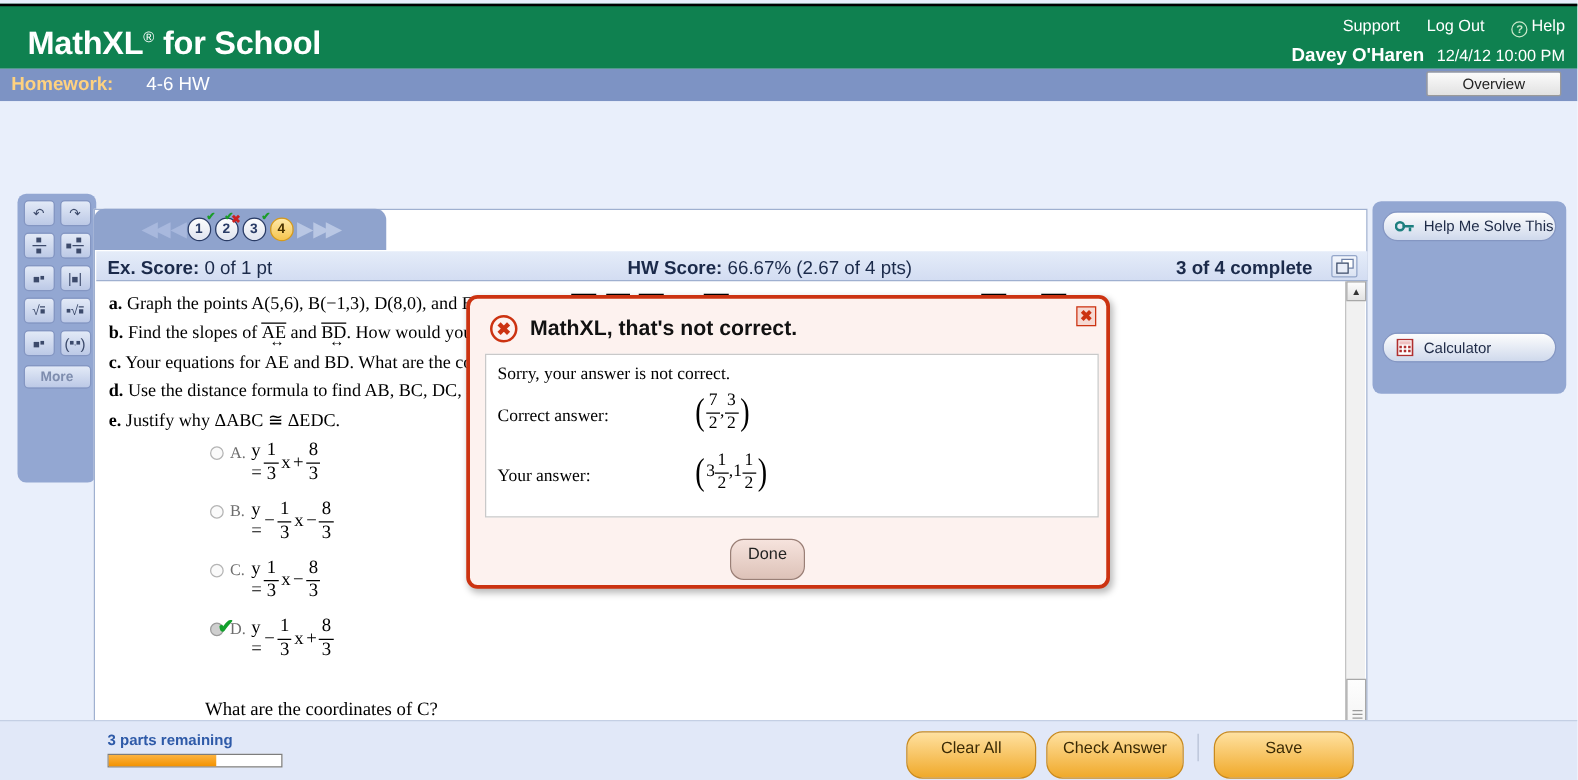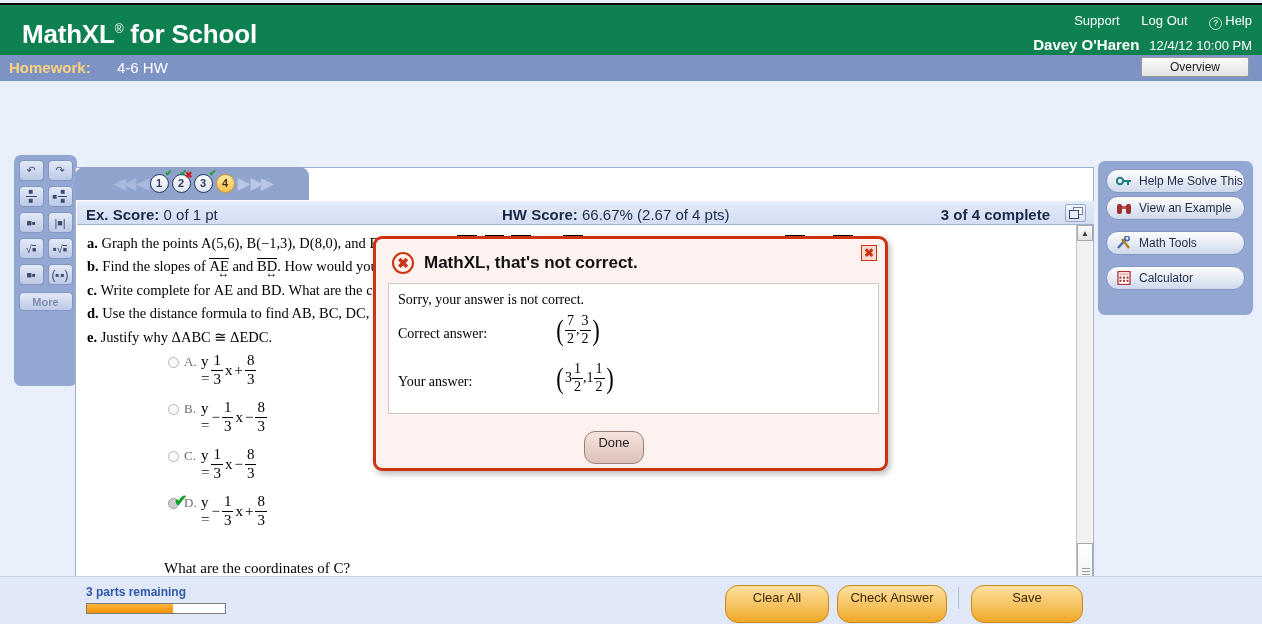--- a/index.html
+++ b/index.html
@@ -385,21 +385,21 @@
       <span class="cmp">3 of 4 complete</span>
       <div id="popout">
           <span class="sq1"></span>
           <span class="sq2"></span>
         </div>
     </div>
 
     <div id="qtext">
       <span class="part"><b>a.</b> <span>Graph the points A(5,6), B(−1,3), D(8,0), and E(2,−3). Draw </span><span class="ovl">AB</span>, <span class="ovl">AE</span>, <span class="ovl">BD</span>, and <span class="ovl">DE</span>. <span>Label point C, the intersection of </span><span class="ovl">AE</span> and <span class="ovl">BD</span>.</span>
       <span class="part"><b>b.</b> <span>Find the slopes of </span><span class="ovl">AE</span> and <span class="ovl">BD</span>. <span>How would you describe ∠ACB and ∠ECD?</span></span>
-      <span class="part"><b>c.</b> <span>Write complete for </span><span class="lineseg">AE</span> and <span class="lineseg">BD</span>. <span>What are the coordinates of C?</span></span>
+      <span class="part"><b>c.</b> <span>Your equations for </span><span class="lineseg">AE</span> and <span class="lineseg">BD</span>. <span>What are the coordinates of C?</span></span>
       <span class="part"><b>d.</b> <span>Use the distance formula to find AB, BC, DC, and DE.</span></span>
       <span class="part"><b>e.</b> <span>Justify why ΔABC ≅ ΔEDC.</span></span>
     </div>
 
     <div id="choices">
       <div class="choice">
         <span class="radio"></span>
         <span class="clabel">A.</span>
         <span class="cbody">
           <span>y =</span>
@@ -528,36 +528,20 @@
   <div id="exnum">4.6.26</div>
 
   <div id="tools">
     <div class="tbtn" style="top:8px">
       <span class="ticon"><svg width="16" height="14" viewBox="0 0 16 14">
             <circle cx="4" cy="7" r="3.2" fill="none" stroke="#1d7f7f" stroke-width="2"></circle>
             <rect x="6" y="6" width="9" height="2" fill="#1d7f7f"></rect>
             <rect x="11" y="8" width="2" height="3" fill="#1d7f7f"></rect>
           </svg></span>
       <span>Help Me Solve This</span>
-    </div>
-    <div class="tbtn" style="top:35px">
-      <span class="ticon"><svg width="16" height="14" viewBox="0 0 16 14">
-            <rect x="1" y="3" width="5" height="10" rx="2" fill="#a03030"></rect>
-            <rect x="10" y="3" width="5" height="10" rx="2" fill="#a03030"></rect>
-            <rect x="6" y="5" width="4" height="3" fill="#c45050"></rect>
-          </svg></span>
-      <span>View an Example</span>
-    </div>
-    <div class="tbtn" style="top:70px">
-      <span class="ticon"><svg width="16" height="14" viewBox="0 0 16 14">
-            <path d="M2 12 L10 3" stroke="#4a6aa8" stroke-width="2.4"></path>
-            <path d="M13 12 L6 3" stroke="#b08020" stroke-width="2.4"></path>
-            <circle cx="11" cy="2.5" r="2.2" fill="none" stroke="#4a6aa8" stroke-width="1.6"></circle>
-          </svg></span>
-      <span>Math Tools</span>
     </div>
     <div class="tbtn" style="top:105px">
       <span class="ticon"><svg width="16" height="14" viewBox="0 0 16 14">
             <rect x="2" y="0.5" width="12" height="13" fill="#fff" stroke="#b03030" stroke-width="1.3"></rect>
             <rect x="3.5" y="2" width="9" height="2.6" fill="#f0c0c0"></rect>
             <g fill="#b03030">
               <rect x="3.5" y="5.6" width="2" height="2"></rect>
               <rect x="7" y="5.6" width="2" height="2"></rect>
               <rect x="10.5" y="5.6" width="2" height="2"></rect>
               <rect x="3.5" y="8.8" width="2" height="2"></rect>

